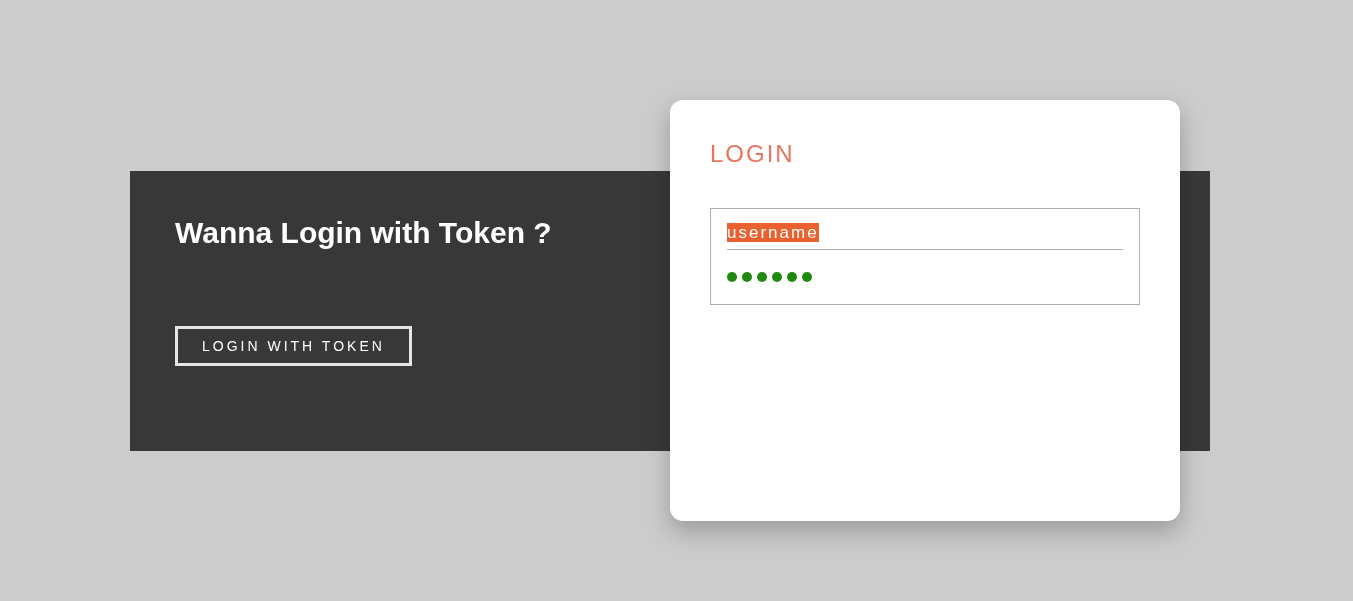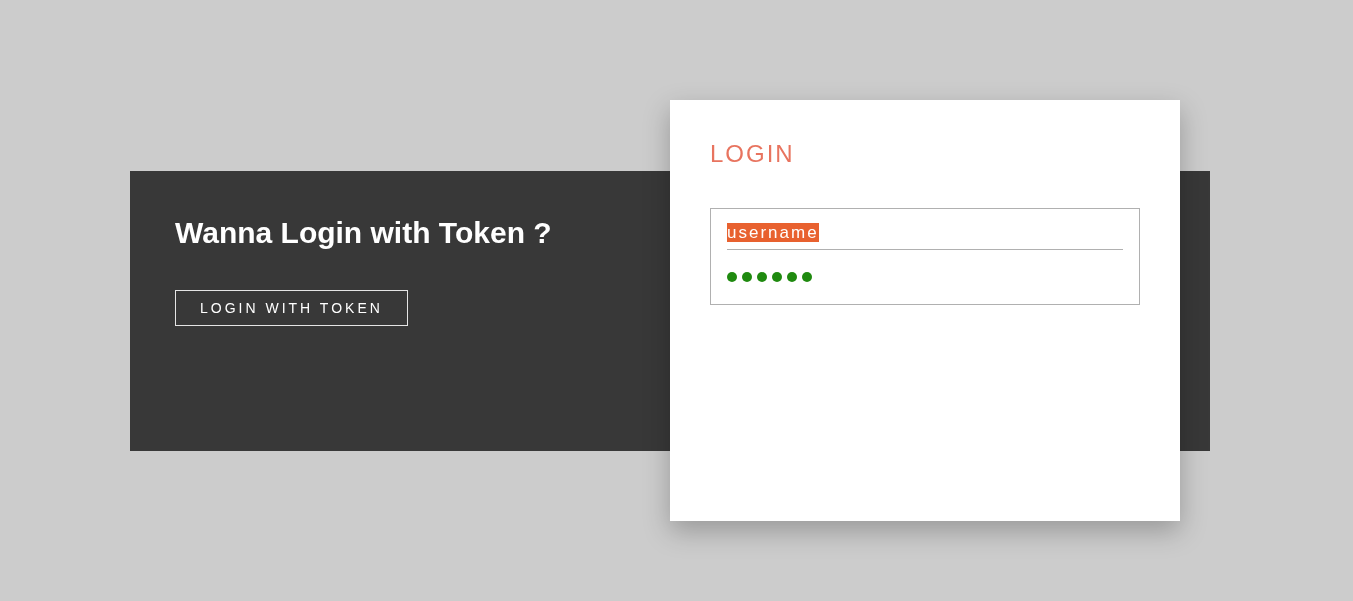--- a/index.html
+++ b/index.html
@@ -25,37 +25,39 @@
       padding: 45px;
     }
     .token-heading {
       color: #ffffff;
       font-size: 30px;
       font-weight: 700;
       margin-bottom: 40px;
     }
     .login-token-button {
       background: transparent;
-      border: 1px solid #e5e5e5;
+      border: 3px solid #e5e5e5;
       color: #ffffff;
       font-size: 14px;
       letter-spacing: 3px;
       padding: 9px 24px;
       cursor: pointer;
       font-family: inherit;
+      margin-top: 36px;
     }
     .login-card {
       position: absolute;
       left: 670px;
       top: 100px;
       width: 510px;
       height: 421px;
       background-color: #ffffff;
       box-shadow: 0 10px 25px rgba(0,0,0,0.25);
       padding: 40px 40px;
+      border-radius: 13px;
     }
     .login-title {
       color: #e8745f;
       font-size: 24px;
       font-weight: 400;
       letter-spacing: 2px;
       margin-bottom: 40px;
     }
     .fieldset {
       border: 1px solid #b0b0b0;

